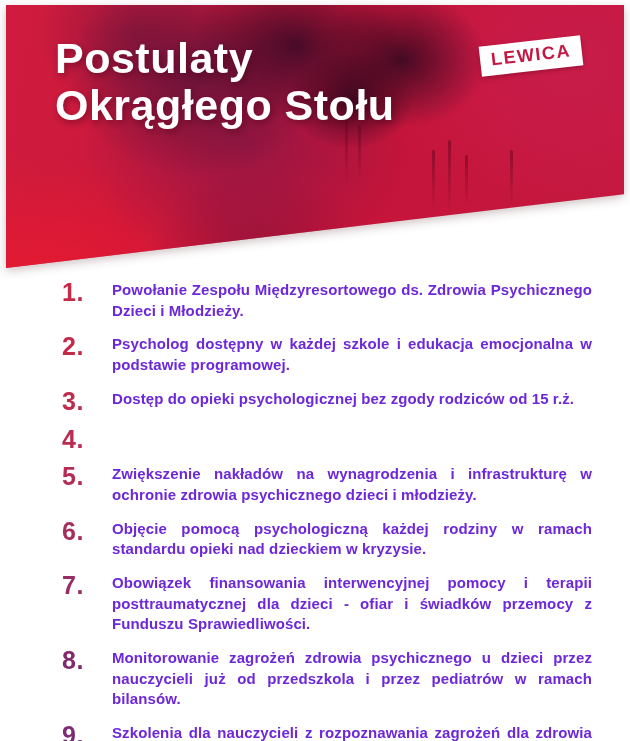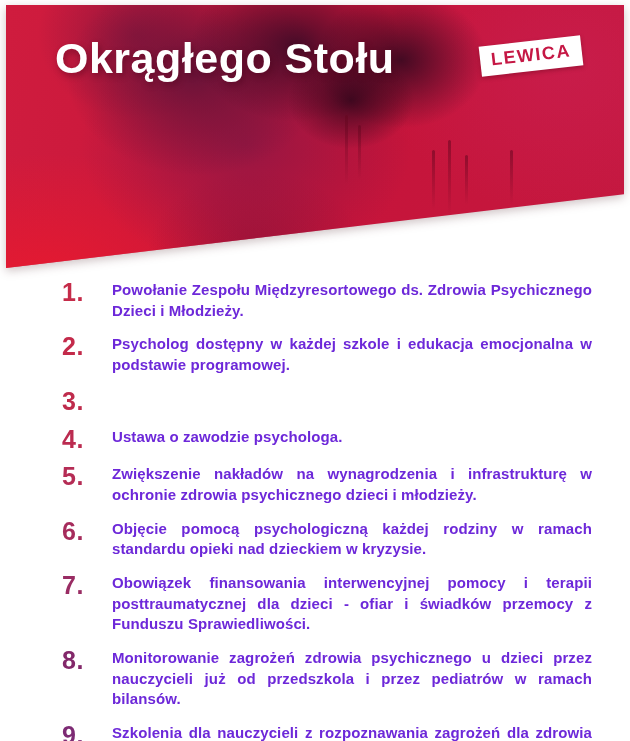--- a/index.html
+++ b/index.html
@@ -71,43 +71,44 @@
   <div class="header-shadow">
     <div class="header">
       <span class="drip" style="left:339px;top:110px;height:70px"></span>
       <span class="drip" style="left:352px;top:120px;height:55px"></span>
       <span class="drip" style="left:426px;top:145px;height:60px"></span>
       <span class="drip" style="left:442px;top:135px;height:75px"></span>
       <span class="drip" style="left:459px;top:150px;height:50px"></span>
       <span class="drip" style="left:504px;top:145px;height:55px"></span>
 
       <div class="title">
+        <div>Postulaty</div>
         <div>Okrągłego Stołu</div>
       </div>
 
 
       <div class="badge">LEWICA</div>
     </div>
   </div>
 
   <ol class="list">
     <li>
       <span class="num" style="color: rgb(197, 43, 73);">1.</span>
       <span class="txt">Powołanie Zespołu Międzyresortowego ds. Zdrowia Psychicznego Dzieci i Młodzieży.</span>
     </li>
     <li>
       <span class="num" style="color: rgb(195, 42, 74);">2.</span>
       <span class="txt">Psycholog dostępny w każdej szkole i edukacja emocjonalna w podstawie programowej.</span>
     </li>
     <li>
       <span class="num" style="color: rgb(191, 43, 76);">3.</span>
+      <span class="txt">Dostęp do opieki psychologicznej bez zgody rodziców od 15 r.ż.</span>
     </li>
     <li>
       <span class="num" style="color: rgb(187, 43, 80);">4.</span>
-      <span class="txt">Ustawa o zawodzie psychologa.</span>
     </li>
     <li>
       <span class="num" style="color: rgb(181, 44, 85);">5.</span>
       <span class="txt">Zwiększenie nakładów na wynagrodzenia i infrastrukturę w ochronie zdrowia psychicznego dzieci i młodzieży.</span>
     </li>
     <li>
       <span class="num" style="color: rgb(166, 44, 92);">6.</span>
       <span class="txt">Objęcie pomocą psychologiczną każdej rodziny w ramach standardu opieki nad dzieckiem w kryzysie.</span>
     </li>
     <li>

